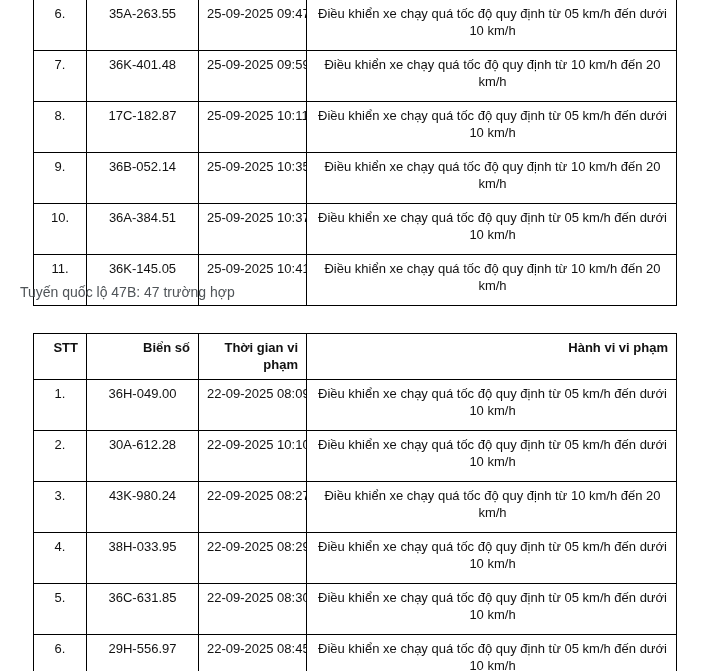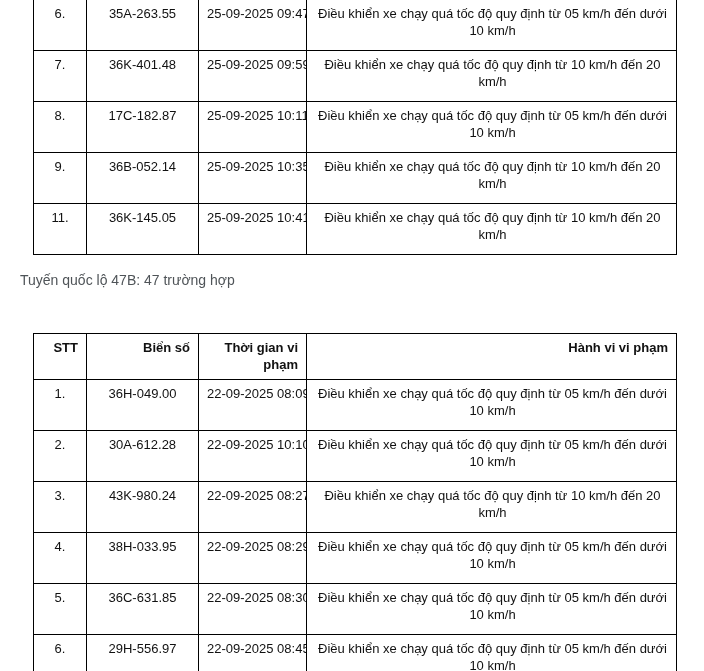--- a/index.html
+++ b/index.html
@@ -40,21 +40,21 @@
   .violations-table th {
     font-weight: bold;
     padding-bottom: 6px;
     text-align: right;
   }
   .violations-table td.col-time { white-space: nowrap; }
   .violations-table td.col-violation { padding-right: 6px; }
   .section-title {
     position: absolute;
     left: 20px;
-    top: 271px;
+    top: 283px;
     margin: 0;
     font-size: 14px;
     line-height: 18px;
     color: #4f5458;
     font-weight: normal;
   }
 </style>
 </head>
 <body>
 
@@ -84,20 +84,26 @@
           <td class="col-stt">8.</td>
           <td class="col-plate">17C-182.87</td>
           <td class="col-time">25-09-2025 10:11</td>
           <td class="col-violation">Điều khiển xe chạy quá tốc độ quy định từ 05 km/h đến dưới 10 km/h</td>
         </tr>
         <tr>
           <td class="col-stt">9.</td>
           <td class="col-plate">36B-052.14</td>
           <td class="col-time">25-09-2025 10:35</td>
           <td class="col-violation">Điều khiển xe chạy quá tốc độ quy định từ 10 km/h đến 20 km/h</td>
+        </tr>
+        <tr>
+          <td class="col-stt">10.</td>
+          <td class="col-plate">36A-384.51</td>
+          <td class="col-time">25-09-2025 10:37</td>
+          <td class="col-violation">Điều khiển xe chạy quá tốc độ quy định từ 05 km/h đến dưới 10 km/h</td>
         </tr>
         <tr>
           <td class="col-stt">11.</td>
           <td class="col-plate">36K-145.05</td>
           <td class="col-time">25-09-2025 10:41</td>
           <td class="col-violation">Điều khiển xe chạy quá tốc độ quy định từ 10 km/h đến 20 km/h</td>
         </tr>
       </tbody>
   </table>
 

